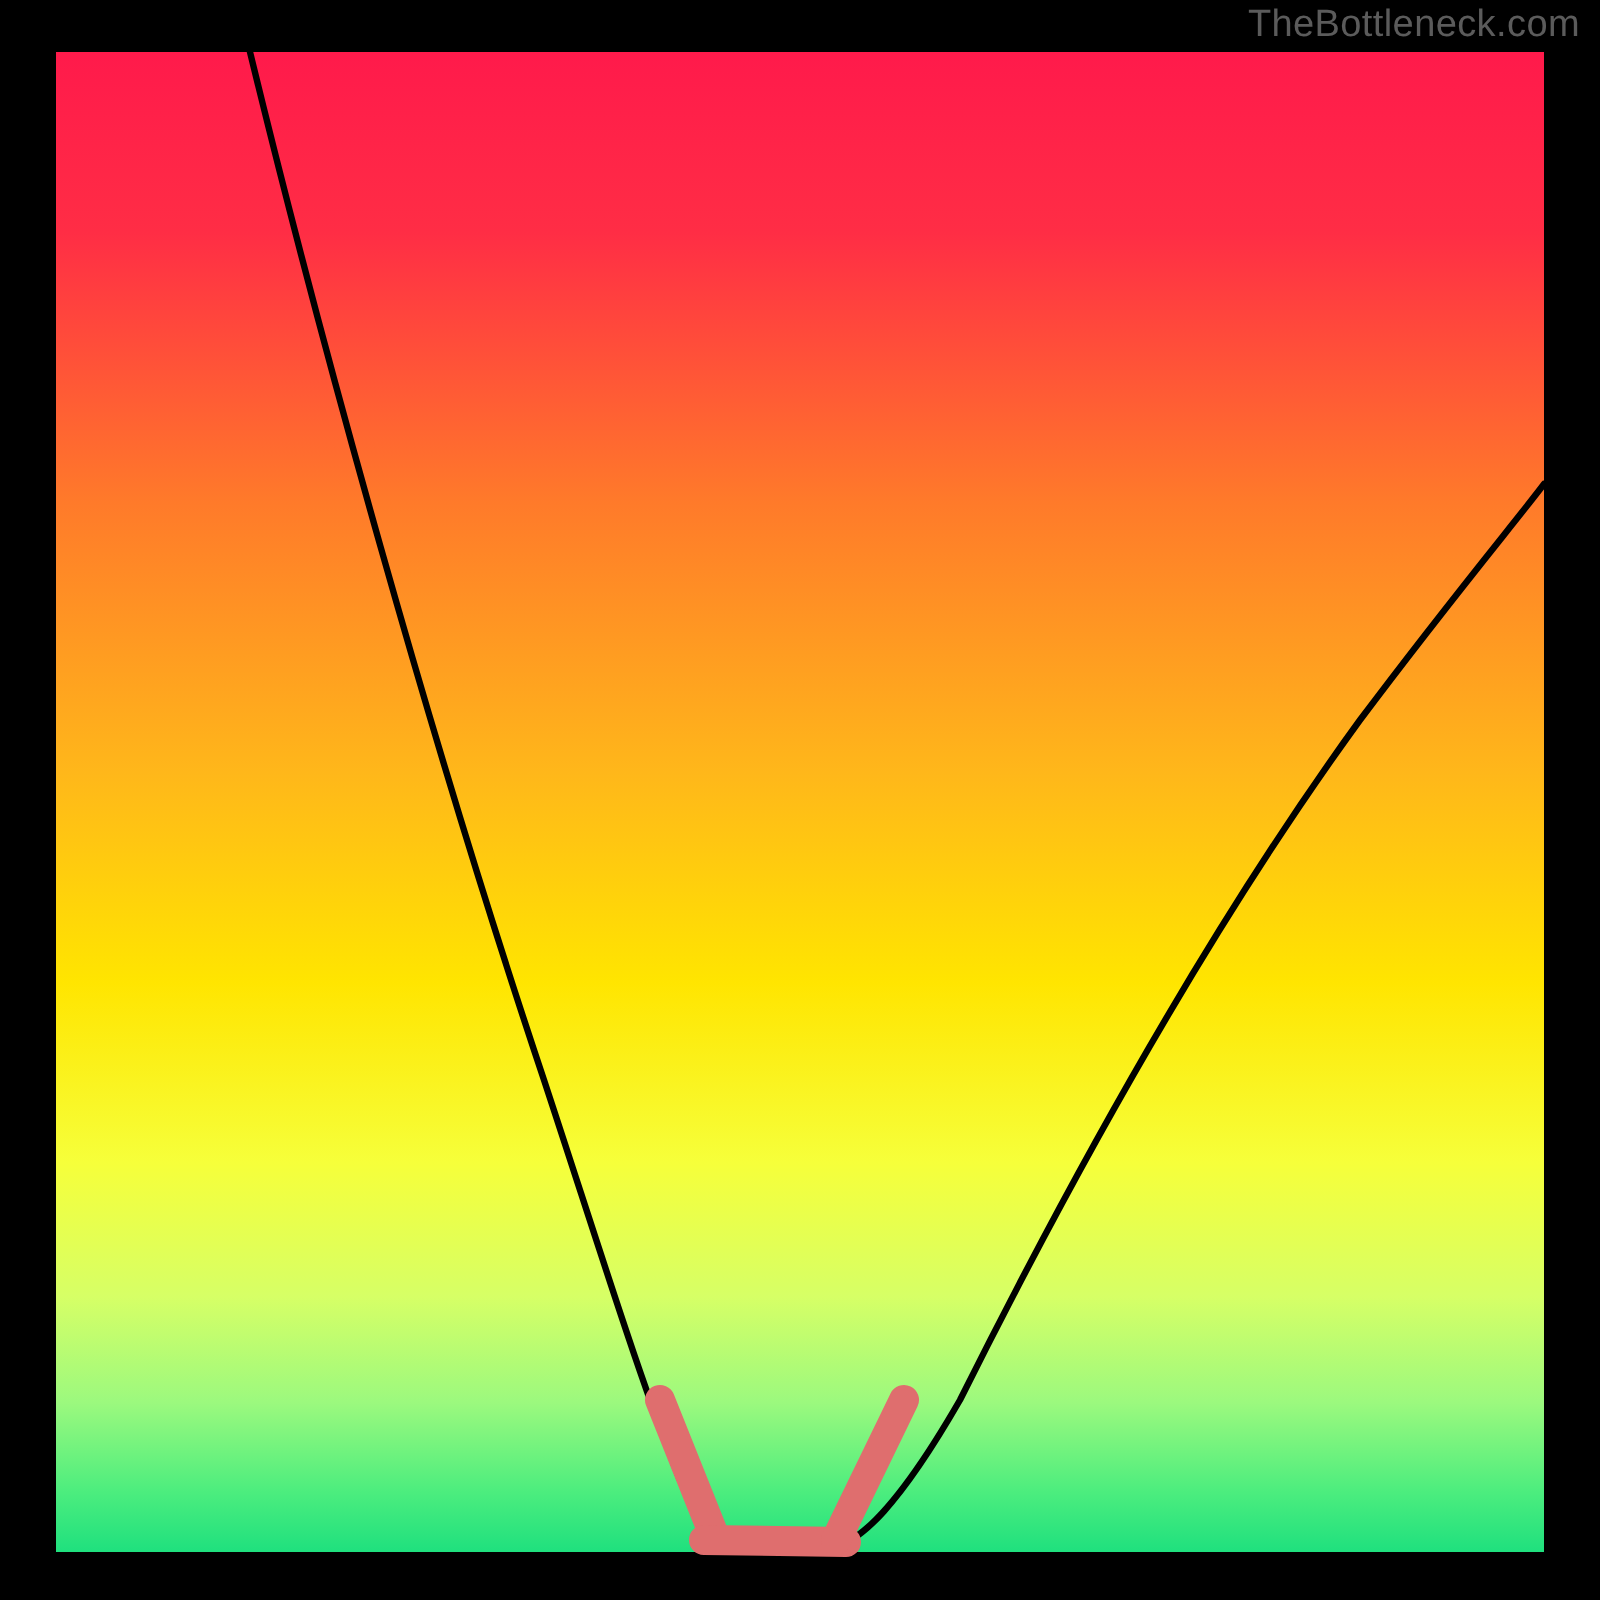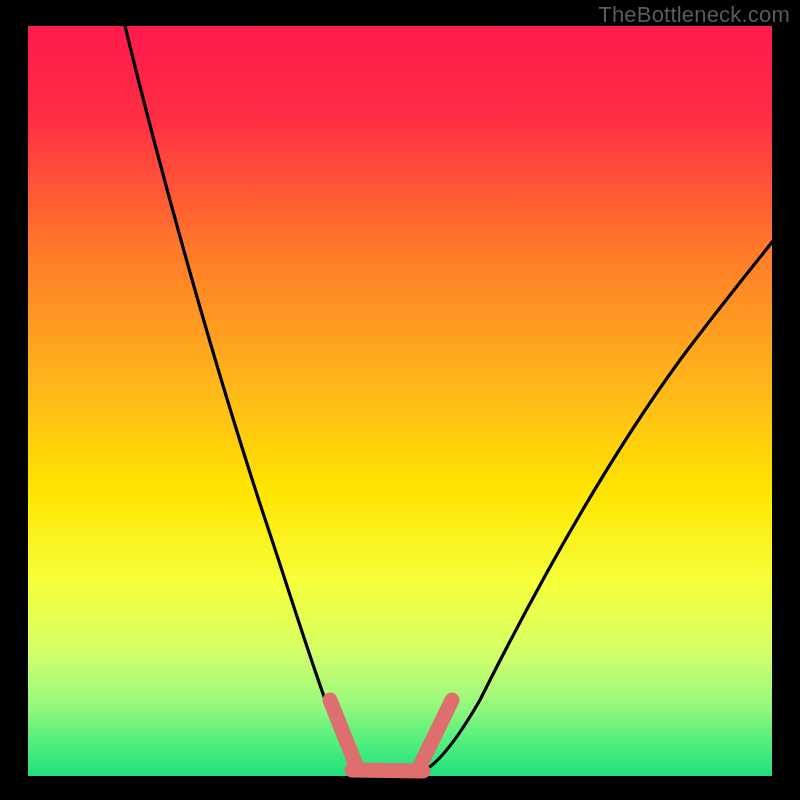--- a/index.html
+++ b/index.html
@@ -16,21 +16,21 @@
     width: 800px;
     height: 800px;
   }
   svg {
     display: block;
   }
   .watermark {
     position: absolute;
     top: 2px;
     right: 10px;
-    font-size: 22px;
+    font-size: 19px;
     color: #5b5b5b;
     font-weight: 500;
     letter-spacing: 0.2px;
     user-select: none;
   }
 </style>
 </head>
 <body>
 
 <div class="canvas-wrap">

